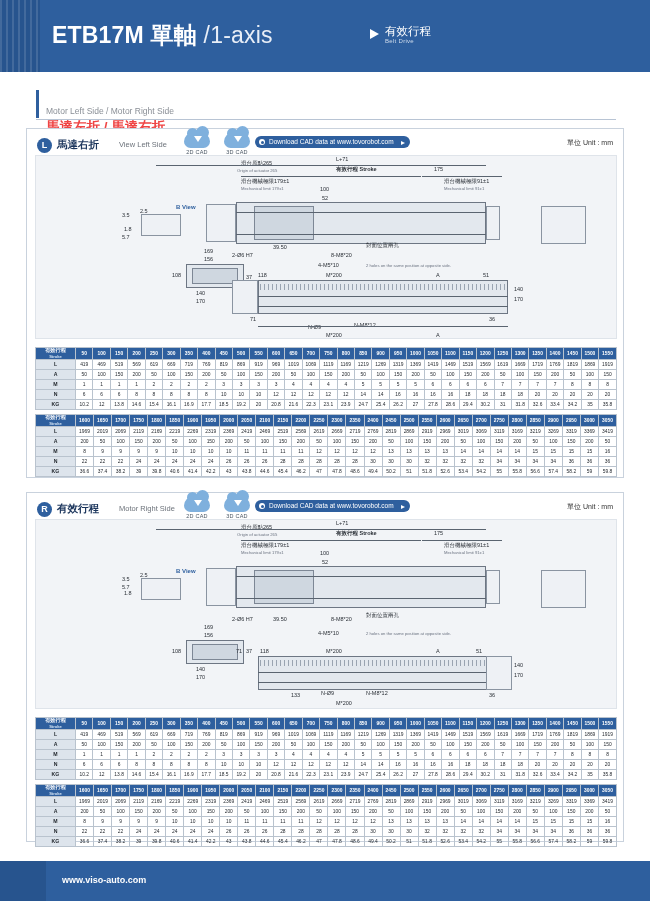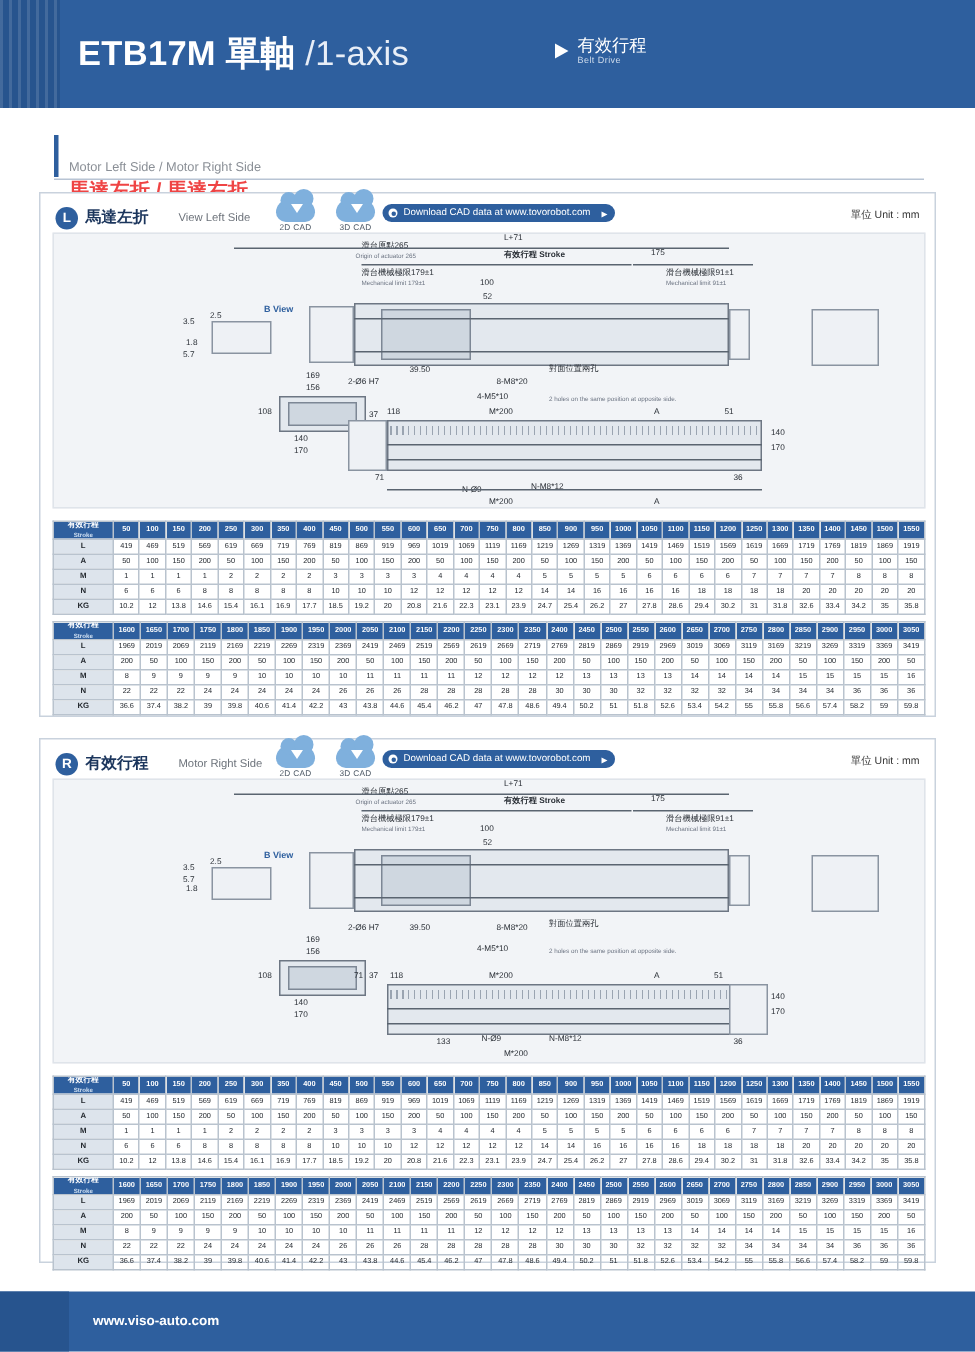--- a/index.html
+++ b/index.html
@@ -184,21 +184,21 @@
 
 <div class="sect">
   <div class="sect-bar"></div>
   <div class="sect-cn">馬達左折 / 馬達右折</div>
   <div class="sect-en">Motor Left Side / Motor Right Side</div>
   <div class="sect-rule"></div>
 </div>
 
 <div class="panel" id="panel-left">
   <div class="badge">L</div>
-  <div class="p-title-cn">馬達左折</div>
+  <div class="p-title-cn">馬達右折</div>
   <div class="p-title-en">View Left Side</div>
 
   <div class="cad-group">
     <div class="cad-item">
       <div class="cad-cloud">
           <div class="cad-arrow"></div>
         </div>
       <div class="cad-lbl">2D CAD</div>
     </div>
     <div class="cad-item">

